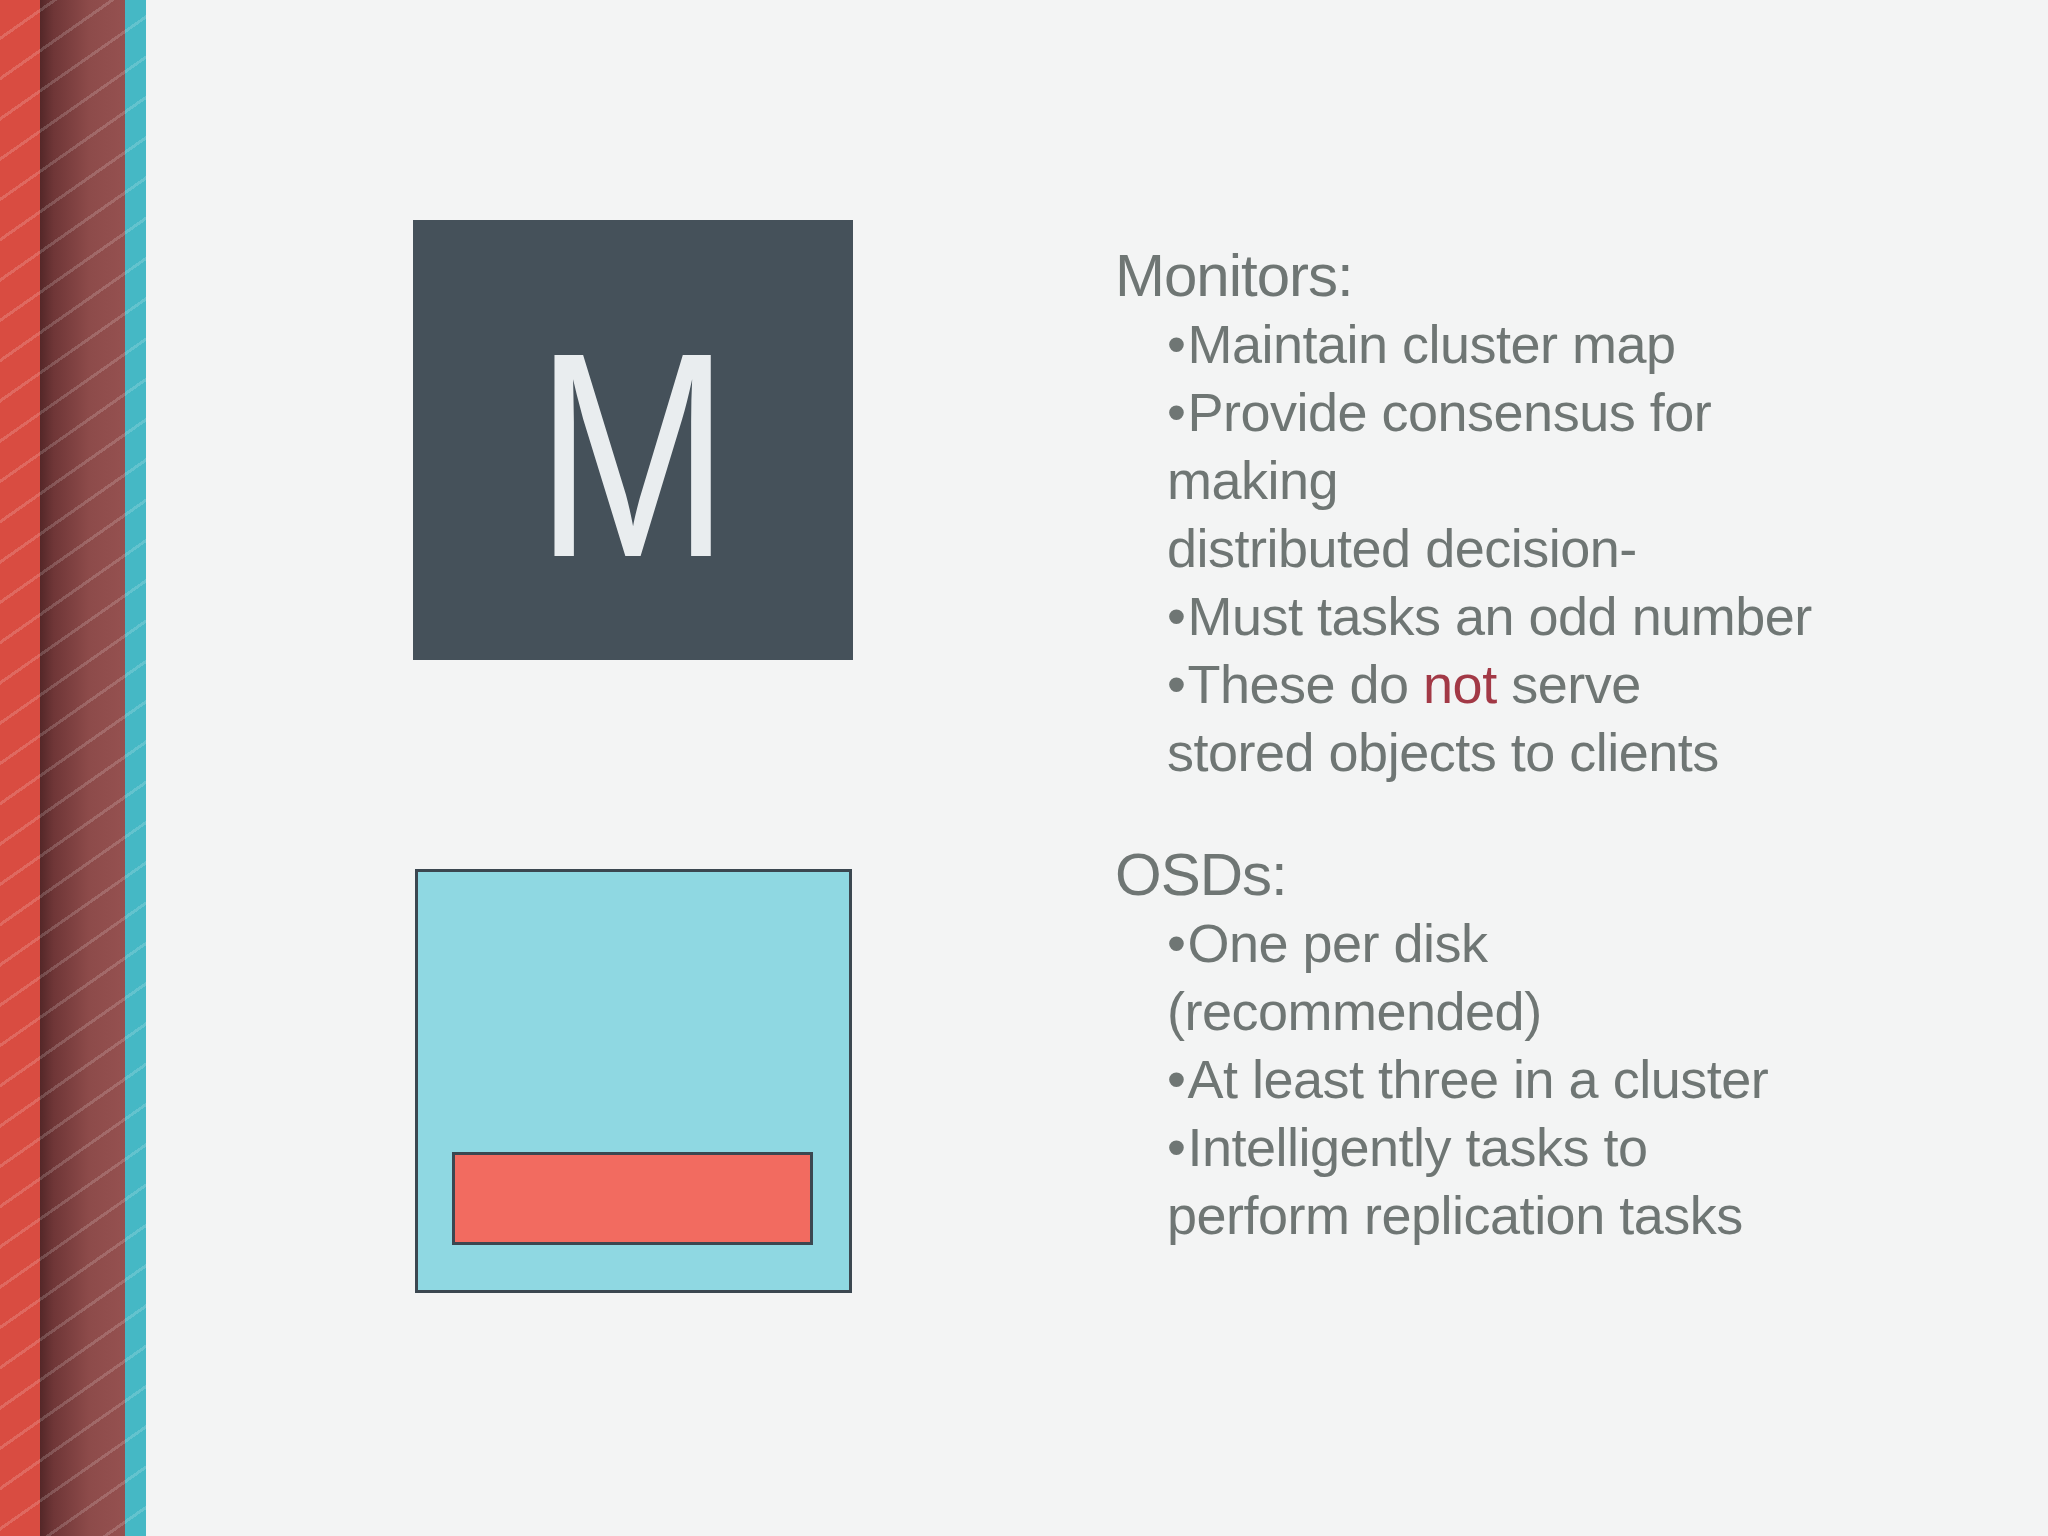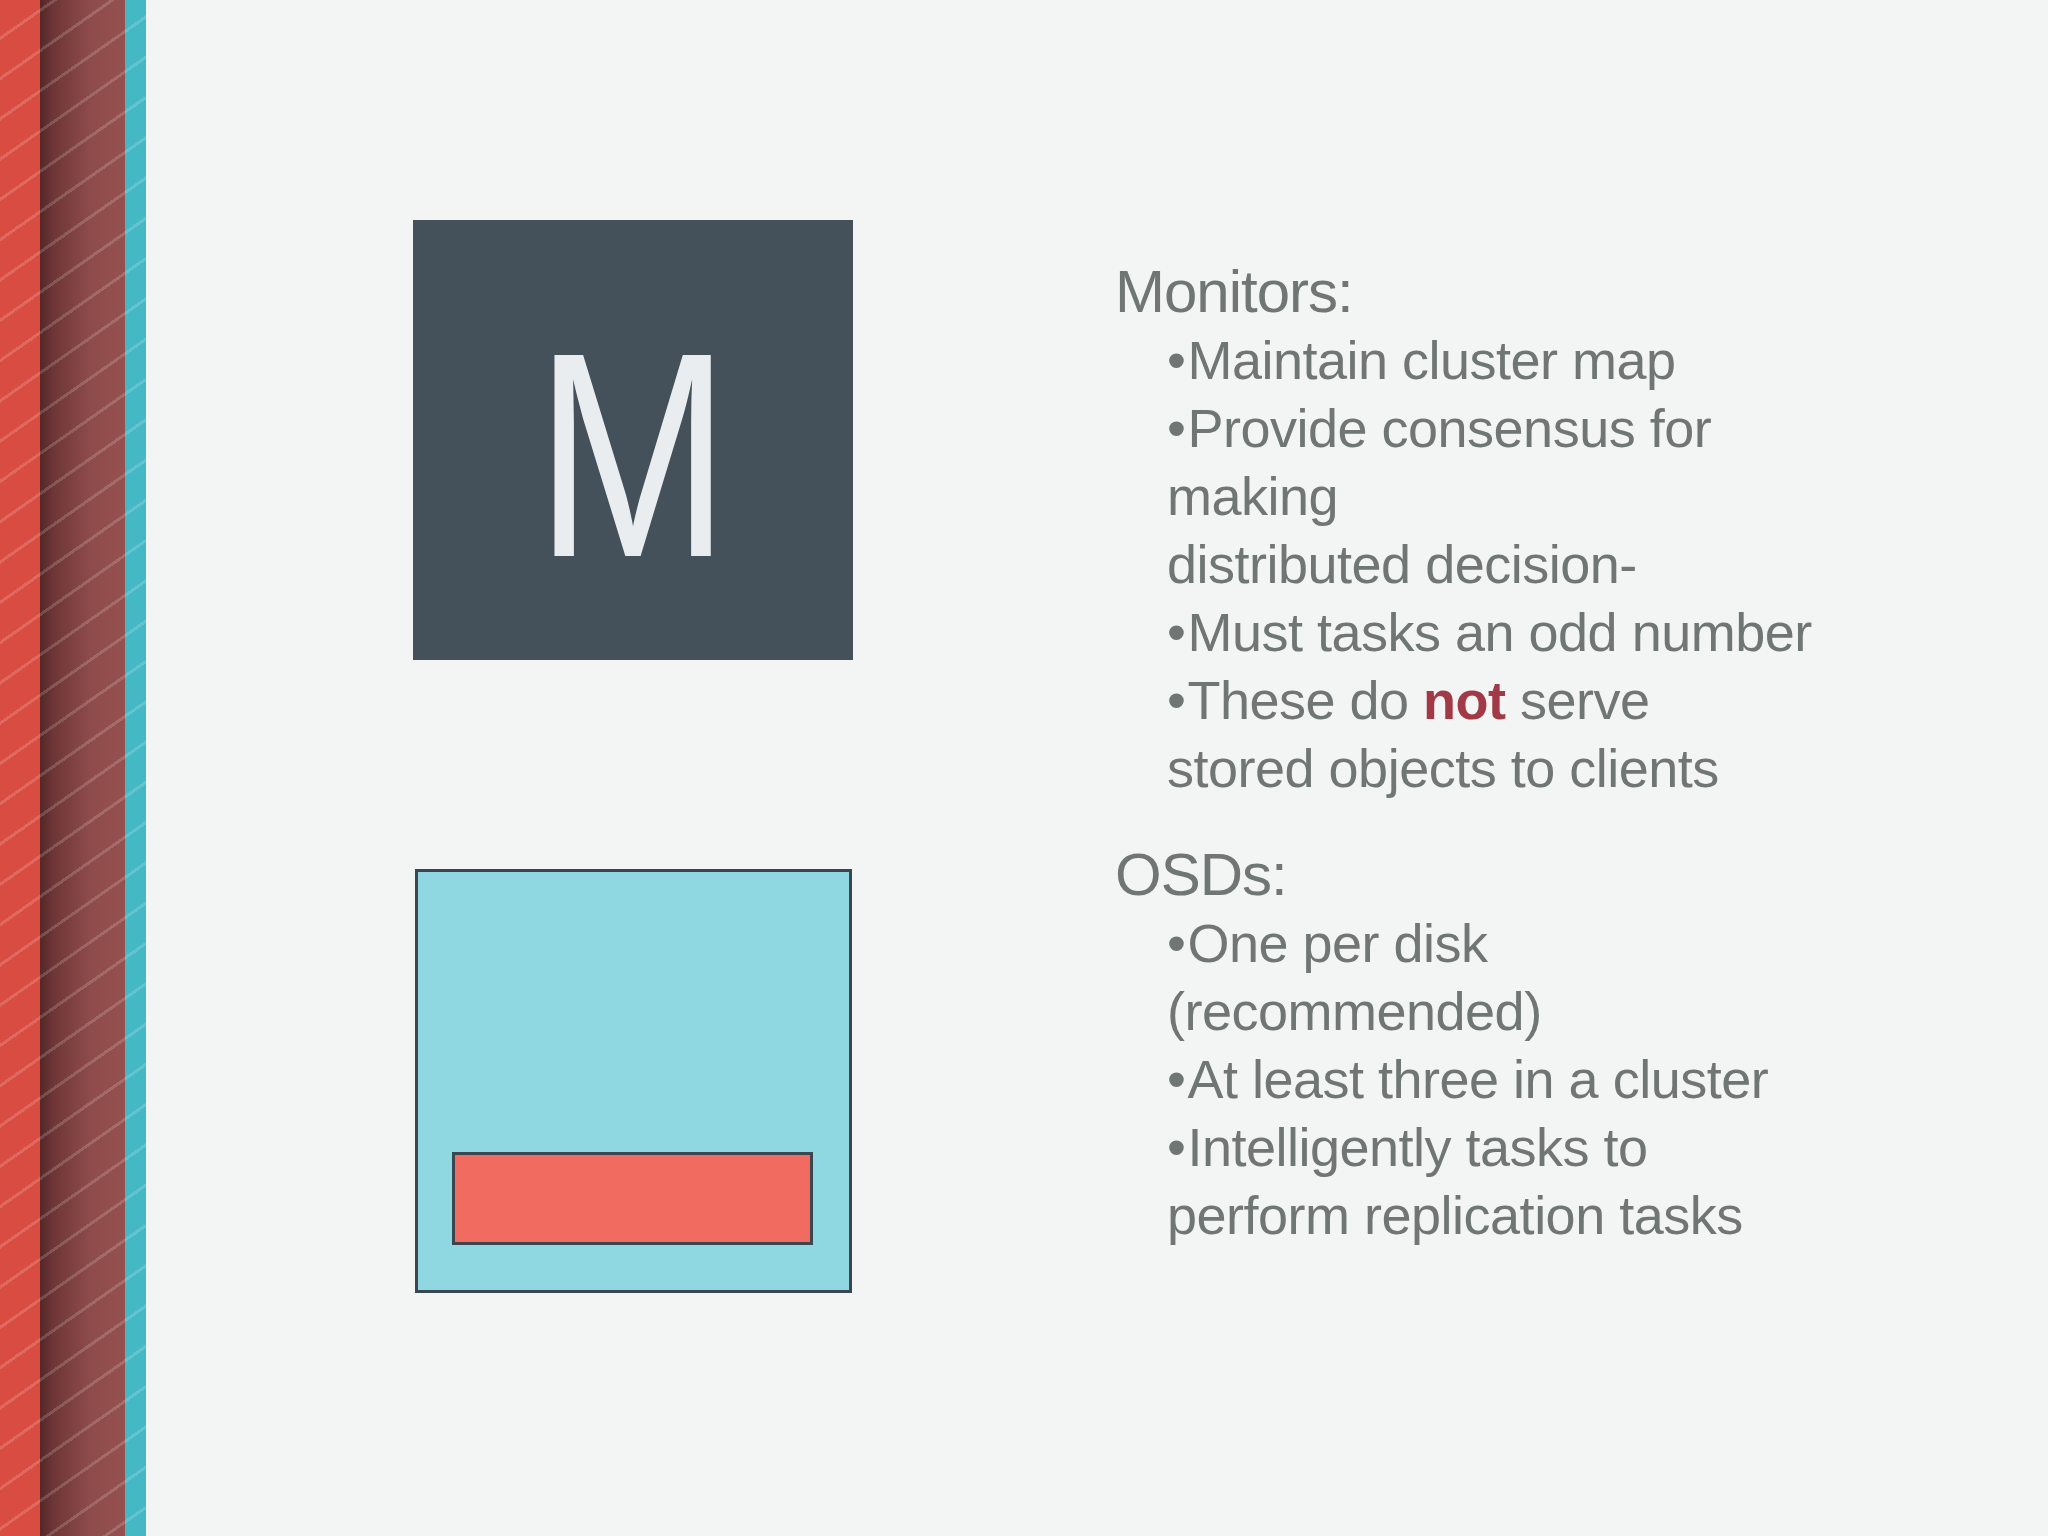--- a/index.html
+++ b/index.html
@@ -31,30 +31,30 @@
   .tile-osd{
     position:absolute;left:415px;top:869px;width:437px;height:424px;
     box-sizing:border-box;background:#8fd8e2;border:3px solid #3b4750;
   }
   .tile-osd .disk{
     position:absolute;left:34px;top:280px;width:361px;height:93px;
     box-sizing:border-box;background:#f26b60;border:3px solid #3b4750;
   }
   
   .section{position:absolute;left:1115px;width:880px;color:#6f7674;}
-  .section-monitors{top:258px;}
+  .section-monitors{top:242px;}
   .section-osds{top:841px;}
   .section h2{
     margin:0;font-size:60px;line-height:68px;font-weight:400;
     letter-spacing:-1px;color:#6f7674;
   }
   .section .bullets{margin-left:52px;}
   .line{font-size:54px;line-height:68px;white-space:nowrap;letter-spacing:-0.5px;}
   .bdot{padding-right:2px;}
-  .em{font-weight:700;color:#a23946;}
+  .em{font-weight:400;color:#a23946;}
 </style>
 </head>
 <body>
 
 <div class="slide">
 
   <div class="band band-red"></div>
   <div class="band band-maroon"></div>
   <div class="band band-teal"></div>
   <div class="band band-stripes"></div>

